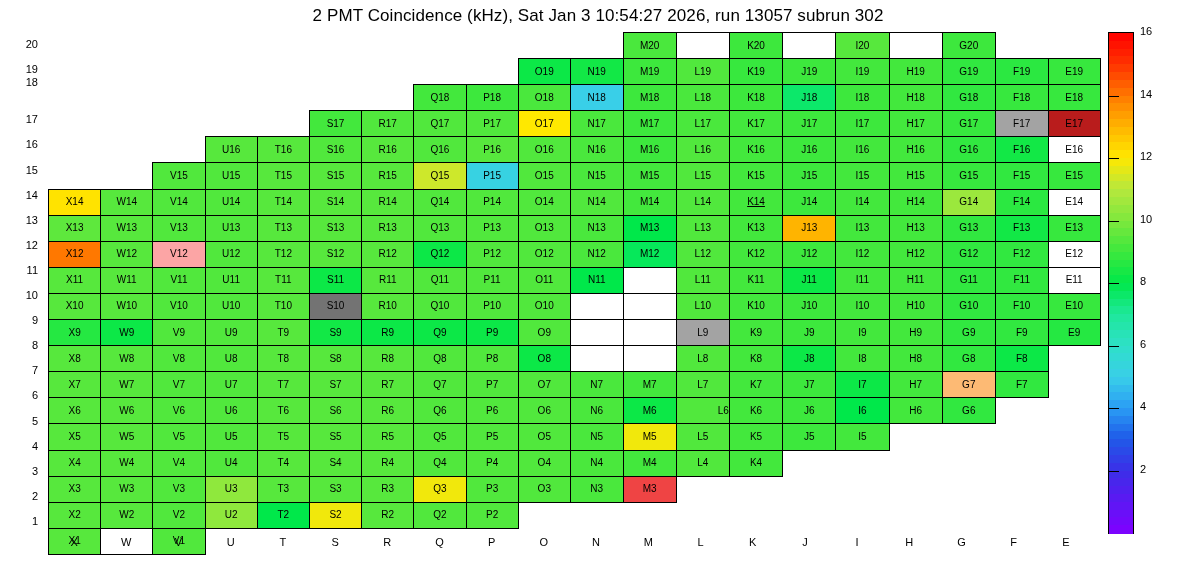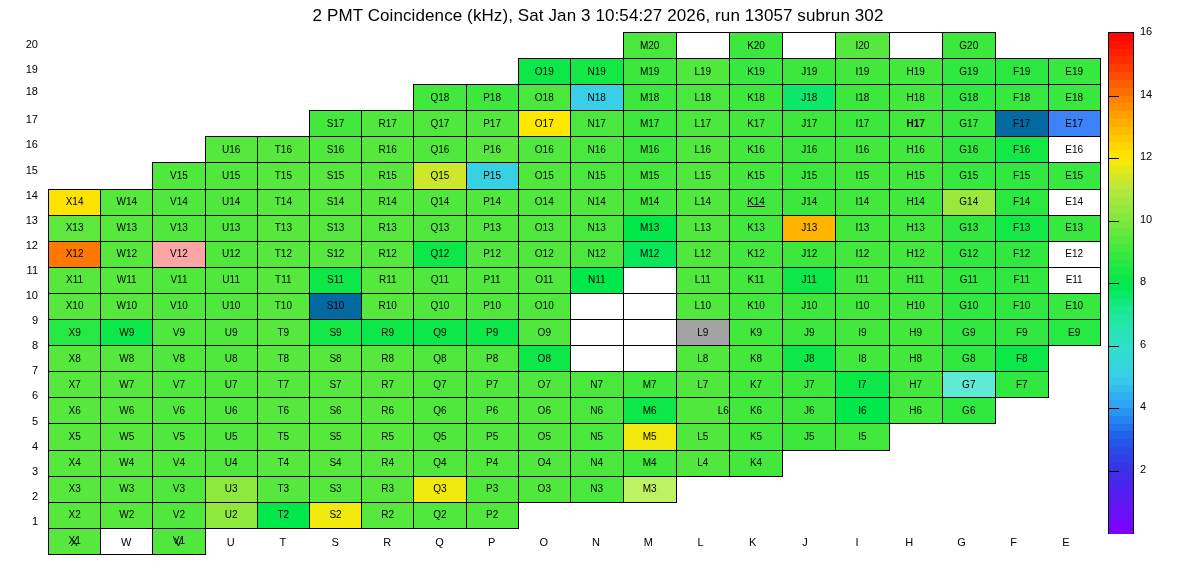--- a/index.html
+++ b/index.html
@@ -54,21 +54,21 @@
   #cbticks div{position:absolute;left:4px;font-size:11px;line-height:1;}
 </style>
 </head>
 <body>
 
 <div id="title">2 PMT Coincidence (kHz), Sat Jan  3 10:54:27 2026, run 13057 subrun 302</div>
 
 <div id="ylabels">
     <div style="top: 0px; width: 38px;">20</div>
     <div style="top: 25.1px; width: 38px;">19</div>
-    <div style="top: 47px; width: 38px;">18</div>
+    <div style="top: 38px; width: 38px;">18</div>
     <div style="top: 75.3px; width: 38px;">17</div>
     <div style="top: 100.4px; width: 38px;">16</div>
     <div style="top: 125.5px; width: 38px;">15</div>
     <div style="top: 150.6px; width: 38px;">14</div>
     <div style="top: 175.7px; width: 38px;">13</div>
     <div style="top: 200.8px; width: 38px;">12</div>
     <div style="top: 225.9px; width: 38px;">11</div>
     <div style="top: 251px; width: 38px;">10</div>
     <div style="top: 276.1px; width: 38px;">9</div>
     <div style="top: 301.2px; width: 38px;">8</div>
@@ -160,24 +160,24 @@
           <td style="background: rgb(81, 232, 61);">R17</td>
           <td style="background: rgb(81, 232, 61);">Q17</td>
           <td style="background: rgb(81, 232, 61);">P17</td>
           <td style="background: rgb(255, 232, 0);">O17</td>
           <td style="background: rgb(74, 232, 61);">N17</td>
           <td style="background: rgb(61, 232, 61);">M17</td>
           <td style="background: rgb(74, 232, 61);">L17</td>
           <td style="background: rgb(67, 232, 61);">K17</td>
           <td style="background: rgb(61, 232, 61);">J17</td>
           <td style="background: rgb(61, 232, 61);">I17</td>
-          <td style="background: rgb(67, 232, 61); font-weight: bold;">H17</td>
+          <td style="background: rgb(67, 232, 61);">H17</td>
           <td style="background: rgb(55, 232, 62);">G17</td>
-          <td style="background: #0369a1; margin-left: 32px;">F17</td>
-          <td style="background: #3b82f6;">E17</td>
+          <td style="background: #a3a3a3; margin-left: 32px;">F17</td>
+          <td style="background: #b91c1c;">E17</td>
         </tr>
         <tr>
           <td class="blank"></td>
           <td class="blank"></td>
           <td class="blank"></td>
           <td style="background: rgb(87, 232, 61);">U16</td>
           <td style="background: rgb(87, 232, 61);">T16</td>
           <td style="background: rgb(81, 232, 61);">S16</td>
           <td style="background: rgb(87, 232, 61);">R16</td>
           <td style="background: rgb(81, 232, 61);">Q16</td>
@@ -303,21 +303,21 @@
           <td style="background: rgb(49, 232, 64);">G11</td>
           <td style="background: rgb(49, 232, 64);">F11</td>
           <td class="empty" style="background: rgb(255, 255, 255);">E11</td>
         </tr>
         <tr>
           <td style="background: rgb(87, 232, 61);">X10</td>
           <td style="background: rgb(87, 232, 61);">W10</td>
           <td style="background: rgb(81, 232, 61);">V10</td>
           <td style="background: rgb(81, 232, 61);">U10</td>
           <td style="background: rgb(87, 232, 61);">T10</td>
-          <td style="background: #0369a1;">S10</td>
+          <td style="background: #737373;">S10</td>
           <td style="background: rgb(87, 232, 61);">R10</td>
           <td style="background: rgb(81, 232, 61);">Q10</td>
           <td style="background: rgb(81, 232, 61);">P10</td>
           <td style="background: rgb(81, 232, 61);">O10</td>
           <td class="empty"></td>
           <td class="empty"></td>
           <td style="background: rgb(81, 232, 61);">L10</td>
           <td style="background: rgb(67, 232, 61);">K10</td>
           <td style="background: rgb(61, 232, 61);">J10</td>
           <td style="background: rgb(67, 232, 61);">I10</td>
@@ -381,21 +381,21 @@
           <td style="background: rgb(81, 232, 61);">Q7</td>
           <td style="background: rgb(81, 232, 61);">P7</td>
           <td style="background: rgb(81, 232, 61);">O7</td>
           <td style="background: rgb(74, 232, 61);">N7</td>
           <td style="background: rgb(67, 232, 61);">M7</td>
           <td style="background: rgb(81, 232, 61);">L7</td>
           <td style="background: rgb(67, 232, 61);">K7</td>
           <td style="background: rgb(61, 232, 61);">J7</td>
           <td style="background: rgb(12, 232, 71);">I7</td>
           <td style="background: rgb(67, 232, 61);">H7</td>
-          <td style="background: #5eead4;">G7</td>
+          <td style="background: #fdba74;">G7</td>
           <td style="background: rgb(49, 232, 64);">F7</td>
           <td class="blank"></td>
         </tr>
         <tr>
           <td style="background: rgb(87, 232, 61);">X6</td>
           <td style="background: rgb(87, 232, 61);">W6</td>
           <td style="background: rgb(81, 232, 61);">V6</td>
           <td style="background: rgb(81, 232, 61);">U6</td>
           <td style="background: rgb(87, 232, 61);">T6</td>
           <td style="background: rgb(87, 232, 61);">S6</td>
@@ -463,21 +463,21 @@
           <td style="background: rgb(87, 232, 61);">W3</td>
           <td style="background: rgb(81, 232, 61);">V3</td>
           <td style="background: rgb(143, 232, 61);">U3</td>
           <td style="background: rgb(87, 232, 61);">T3</td>
           <td style="background: rgb(87, 232, 61);">S3</td>
           <td style="background: rgb(87, 232, 61);">R3</td>
           <td style="background: rgb(241, 232, 12);">Q3</td>
           <td style="background: rgb(81, 232, 61);">P3</td>
           <td style="background: rgb(81, 232, 61);">O3</td>
           <td style="background: rgb(74, 232, 61);">N3</td>
-          <td style="background: #bef264;">M3</td>
+          <td style="background: #ef4444;">M3</td>
           <td class="blank"></td>
           <td class="blank"></td>
           <td class="blank"></td>
           <td class="blank"></td>
           <td class="blank"></td>
           <td class="blank"></td>
           <td class="blank"></td>
           <td class="blank"></td>
         </tr>
         <tr>

